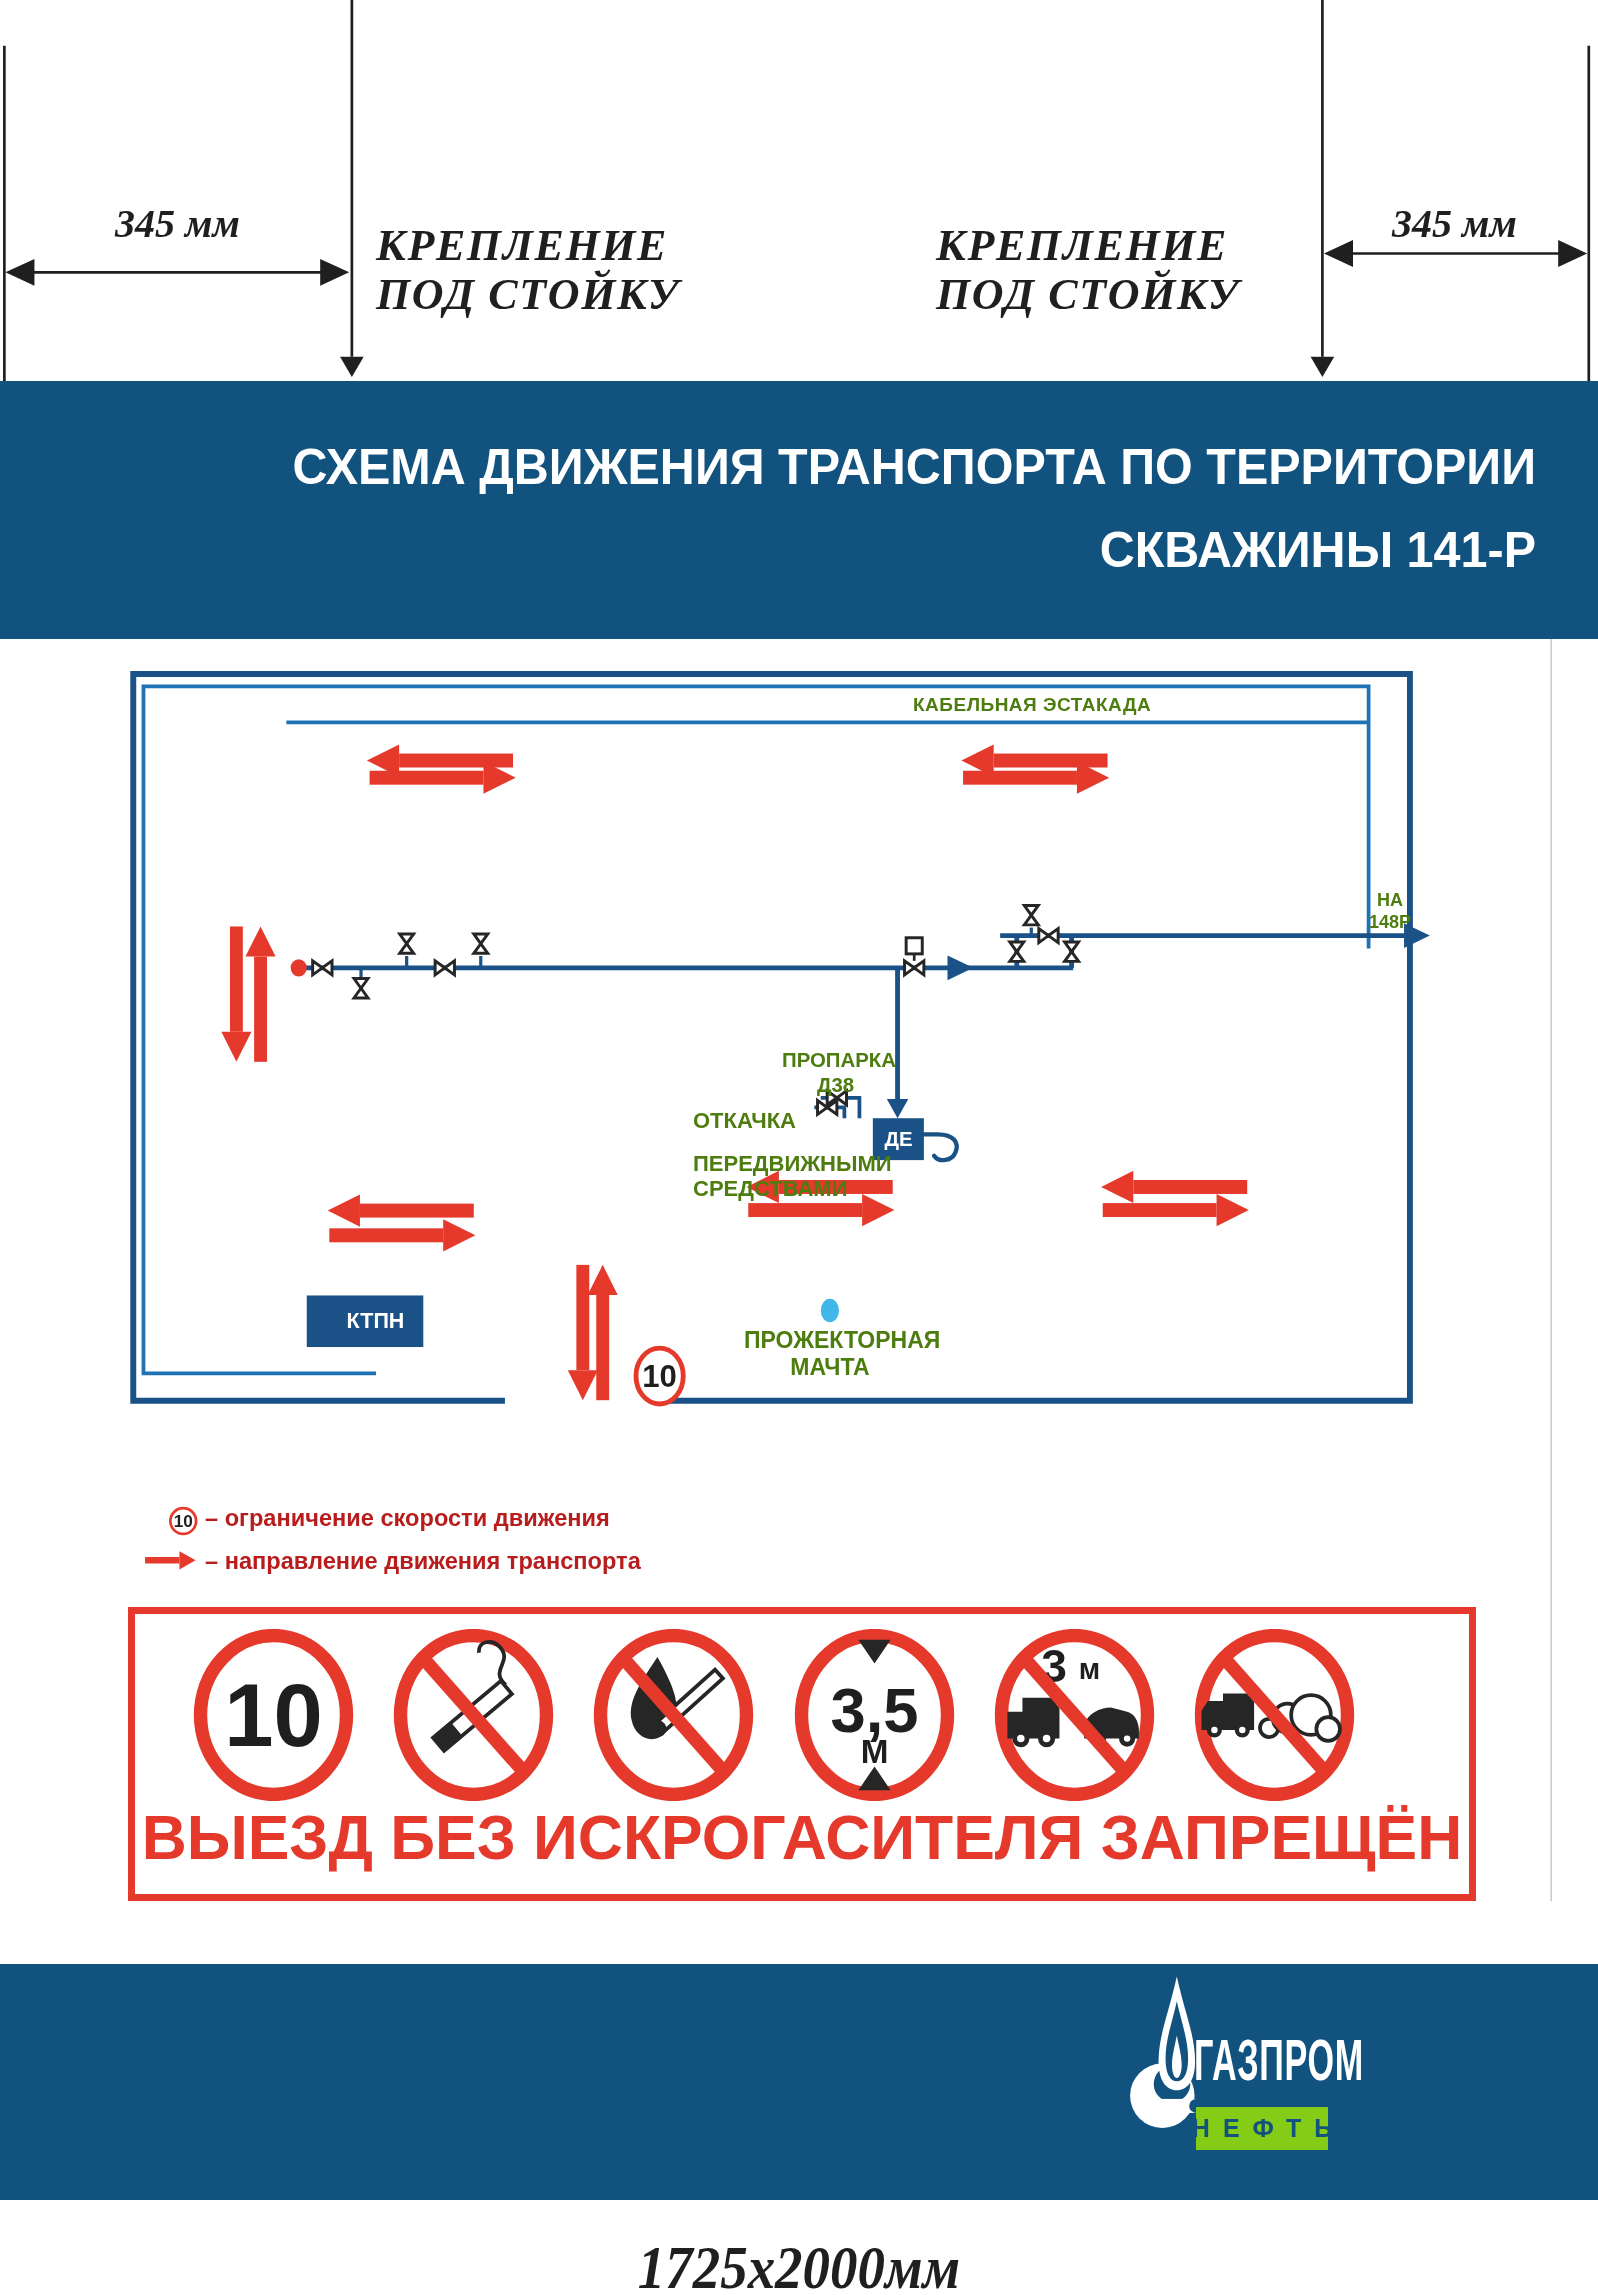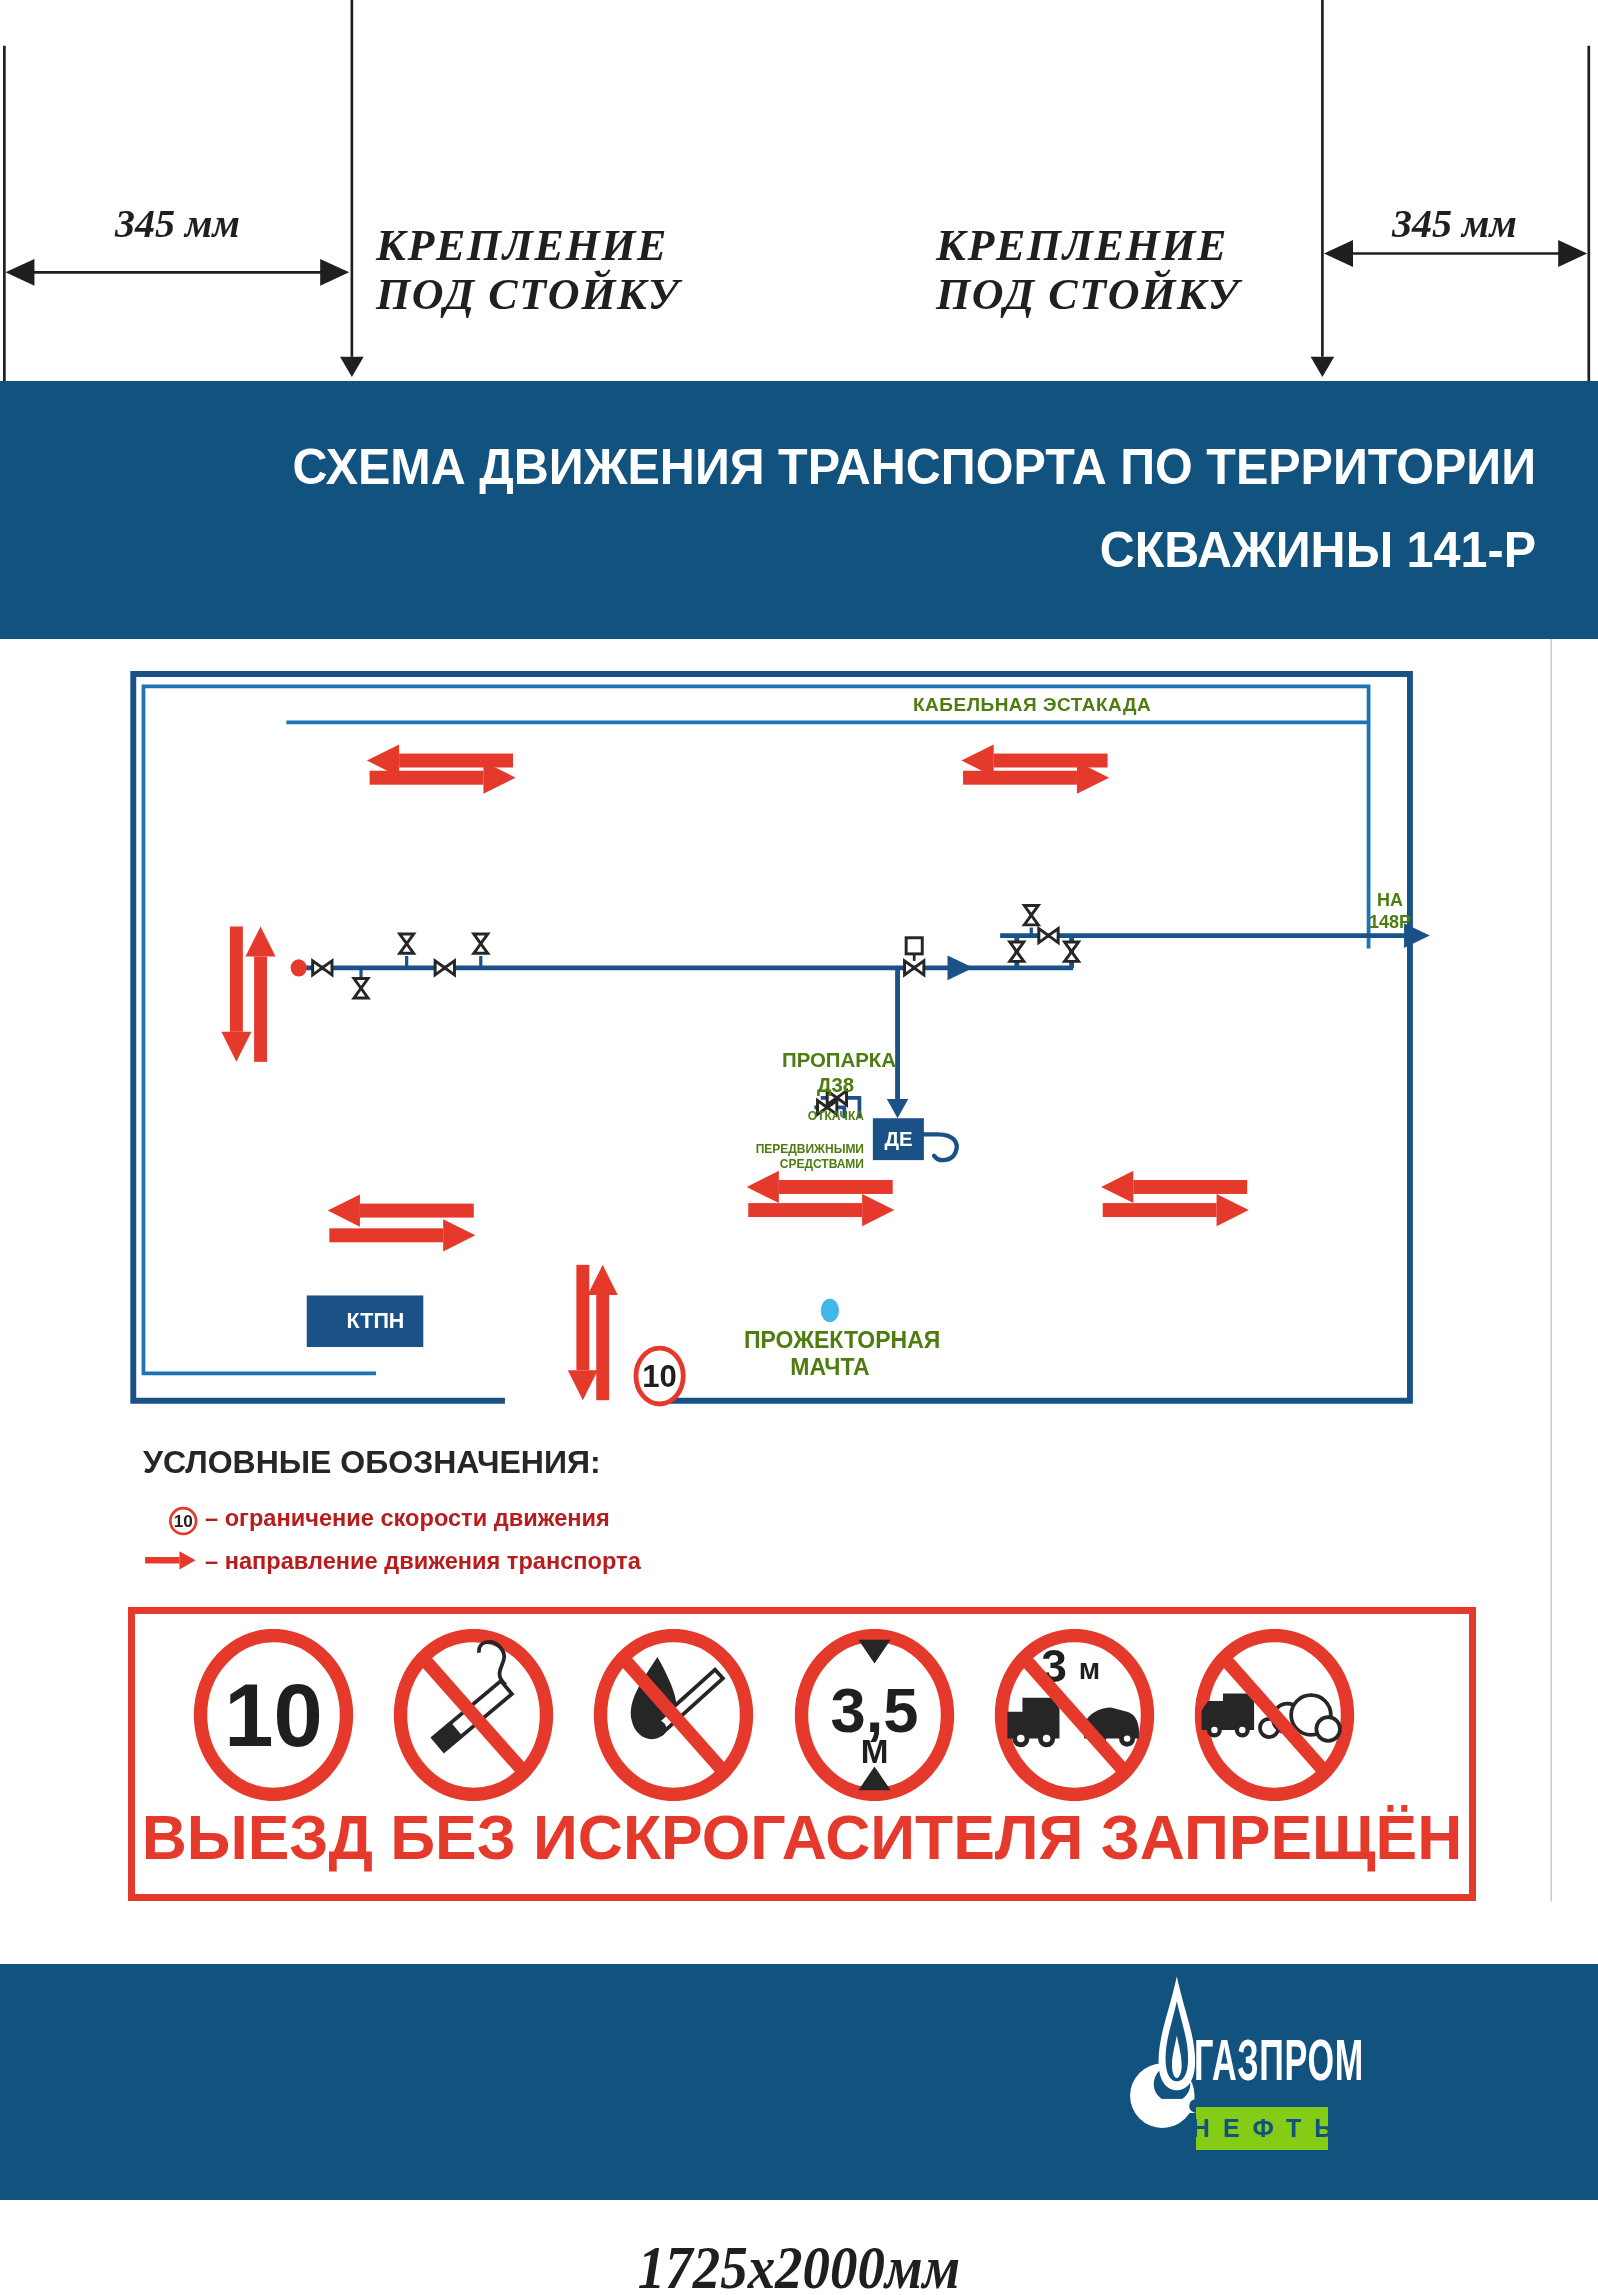--- a/index.html
+++ b/index.html
@@ -177,33 +177,32 @@
 
   <div class="abs blueLbl" style="left:913px;top:695px;font-size:19px;letter-spacing:0.5px;">КАБЕЛЬНАЯ ЭСТАКАДА</div>
   <div class="abs blueLbl" style="left:1363px;top:891px;width:54px;text-align:center;font-size:18px;">
     <div>НА</div>
     <div style="margin-top:4.3px;">148Р</div>
   </div>
   <div class="abs blueLbl" style="left:782px;top:1050px;width:107px;text-align:center;font-size:20.4px;">
     <div>ПРОПАРКА</div>
     <div style="margin-top:4.3px;">Д38</div>
   </div>
-  <div class="abs blueLbl" style="left:693px;top:1110px;width:171px;text-align:right;font-size:12px;line-height:1;">
+  <div class="abs blueLbl" style="left:693px;top:1110px;width:171px;text-align:left;font-size:22px;line-height:1;">
     <div>ОТКАЧКА</div>
     <div style="margin-top:21px;">ПЕРЕДВИЖНЫМИ</div>
     <div style="margin-top:3.2px;">СРЕДСТВАМИ</div>
   </div>
   <div class="abs whiteLbl" style="left:873px;top:1129px;width:51px;text-align:center;font-size:20.4px;">ДЕ</div>
   <div class="abs whiteLbl" style="left:307px;top:1311px;width:137px;text-align:center;font-size:21.5px;">КТПН</div>
   <div class="abs blueLbl" style="left:744px;top:1329px;width:172px;text-align:center;font-size:23px;">
     <div>ПРОЖЕКТОРНАЯ</div>
     <div style="margin-top:4.3px;">МАЧТА</div>
   </div>
 
-  <div class="abs legend-heading">УСЛОВНЫЕ ОБОЗНАЧЕНИЯ:</div>
   <div class="abs legend-item" style="left:205px;top:1507px;">– ограничение скорости движения</div>
   <div class="abs legend-item" style="left:205px;top:1550px;">– направление движения транспорта</div>
 
   <div class="abs panel">
     <div class="signs-row">
 
       <svg class="sign-svg" width="161" height="172" viewBox="-150 -160 300 320">
         <ellipse cx="0" cy="0" rx="136" ry="148" fill="#ffffff" stroke="#e5392b" stroke-width="25"></ellipse>
         <text x="0" y="58" text-anchor="middle" font-size="165" font-weight="bold" fill="#1f1f1f" font-family="Liberation Sans, sans-serif">10</text>
       </svg>

